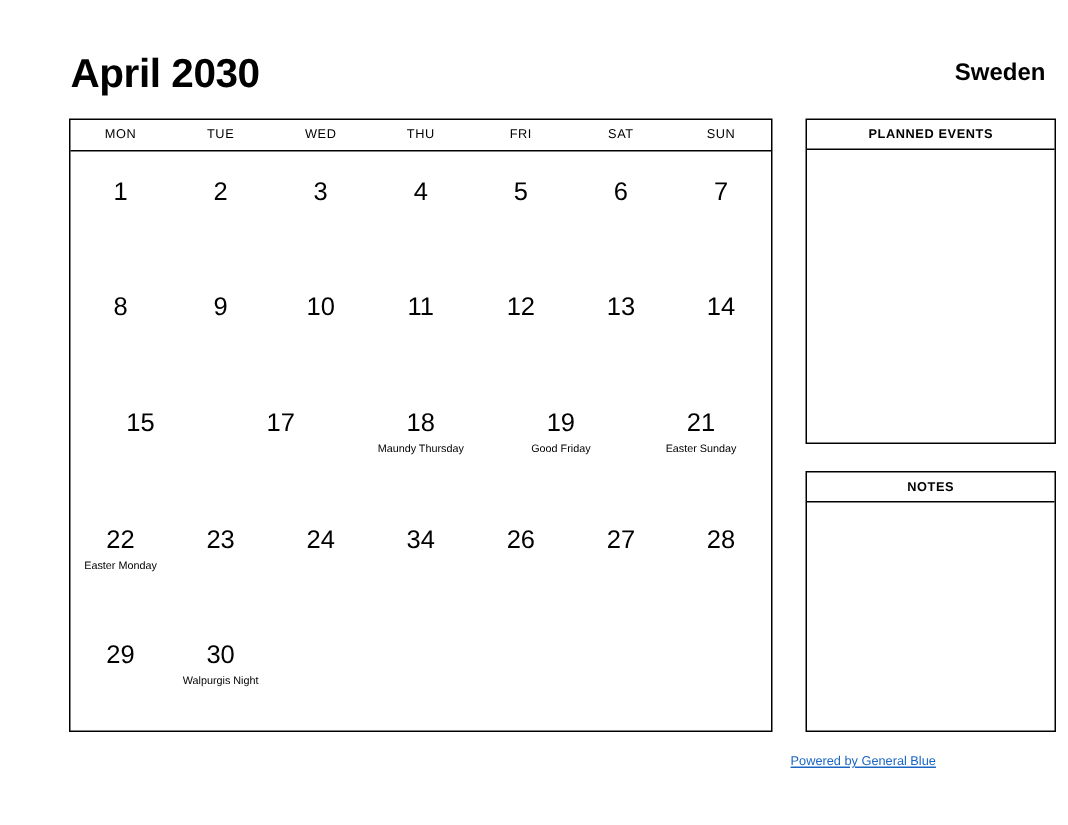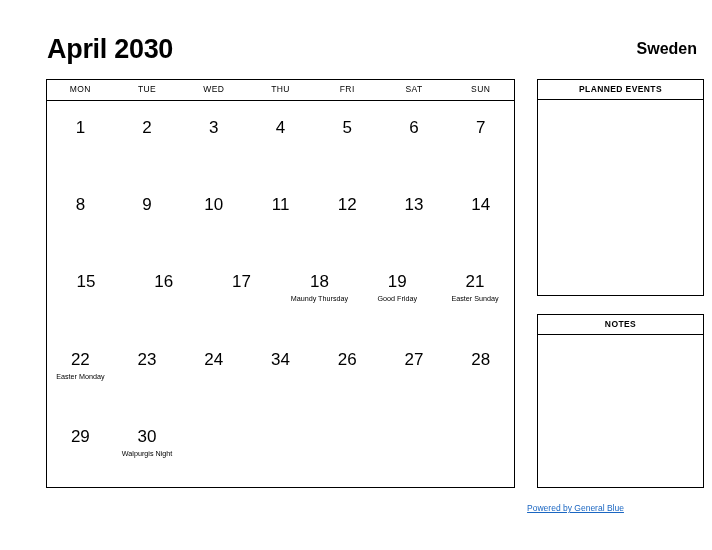--- a/index.html
+++ b/index.html
@@ -223,23 +223,20 @@
           </div>
           <div class="day">
             <div class="day-num">14</div>
           </div>
         </div>
         <div class="week">
           <div class="day">
             <div class="day-num">15</div>
           </div>
           <div class="day">
-            <div class="day-num">16</div>
-          </div>
-          <div class="day">
             <div class="day-num">17</div>
           </div>
           <div class="day">
             <div class="day-num">18</div>
             <div class="day-event">Maundy Thursday</div>
           </div>
           <div class="day">
             <div class="day-num">19</div>
             <div class="day-event">Good Friday</div>
           </div>

